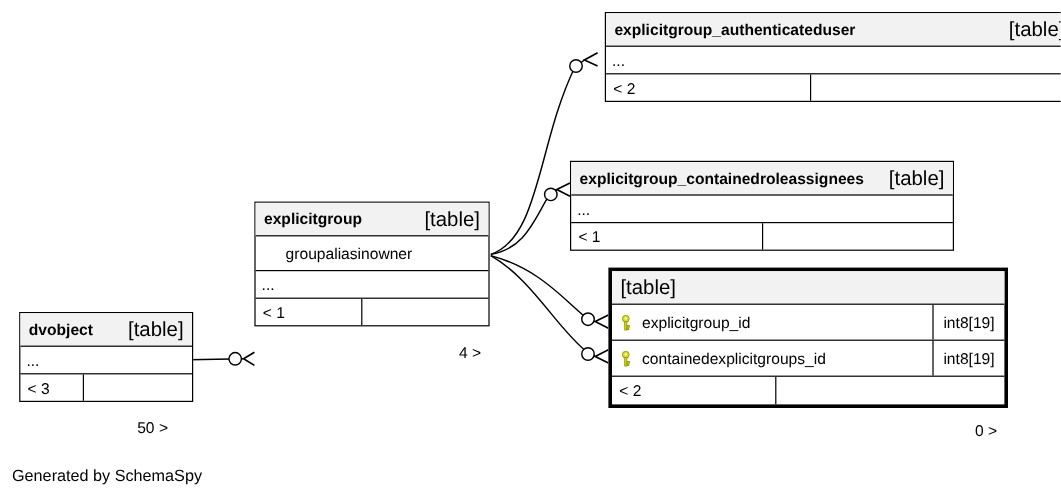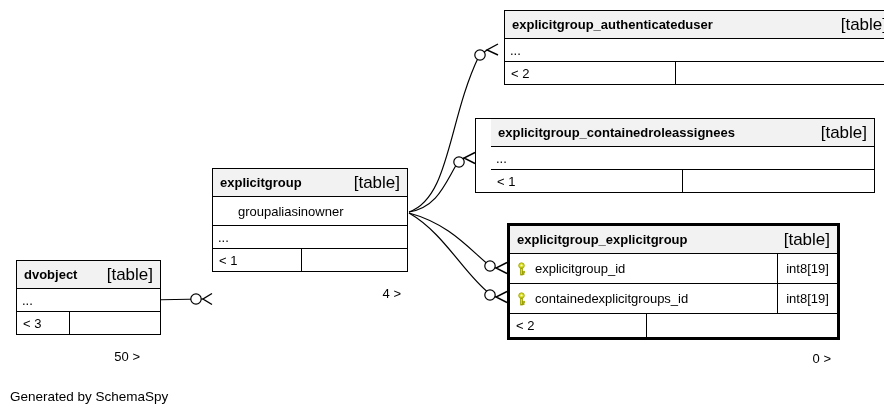--- a/index.html
+++ b/index.html
@@ -120,38 +120,37 @@
     <div class="row ell">
       <span class="lbl">...</span>
     </div>
     <div class="stats">
       <div class="first" style="width:170px">&lt; 2</div>
       <div class="bl" style="width:89px"></div>
       <div class="bl r" style="width:86px"></div>
     </div>
   </div>
 
-  <div class="tbl" style="left:475px;top:118px;width:400px;padding-left:15px;">
+  <div class="tbl" style="left:475px;top:134px;width:320px;">
     <div class="hdr">
       <span class="nm">explicitgroup_containedroleassignees</span>
       <span class="tag">[table]</span>
     </div>
     <div class="row ell">
       <span class="lbl">...</span>
     </div>
     <div class="stats">
       <div class="first" style="width:193px">&lt; 1</div>
       <div class="bl" style="width:99px"></div>
       <div class="bl r" style="width:94px"></div>
     </div>
   </div>
 
   <div class="tbl bold" style="left:507px;top:223px;width:333px;">
     <div class="hdr">
-      <span class="nm">explicitgroup_explicitgroup</span>
       <span class="tag">[table]</span>
     </div>
     <div class="row" style="height:29px">
       <span class="keybox">
         <svg class="key-svg" viewBox="0 0 13 14" width="13" height="14">
           <g class="pk" fill="#d9dd1e">
             <circle cx="6.5" cy="3.6" r="2.8"></circle>
             <rect x="5.6" y="6" width="1.8" height="7"></rect>
             <rect x="7.4" y="9.3" width="2.1" height="1.3"></rect>
             <rect x="7.4" y="11.4" width="1.6" height="1.2"></rect>

